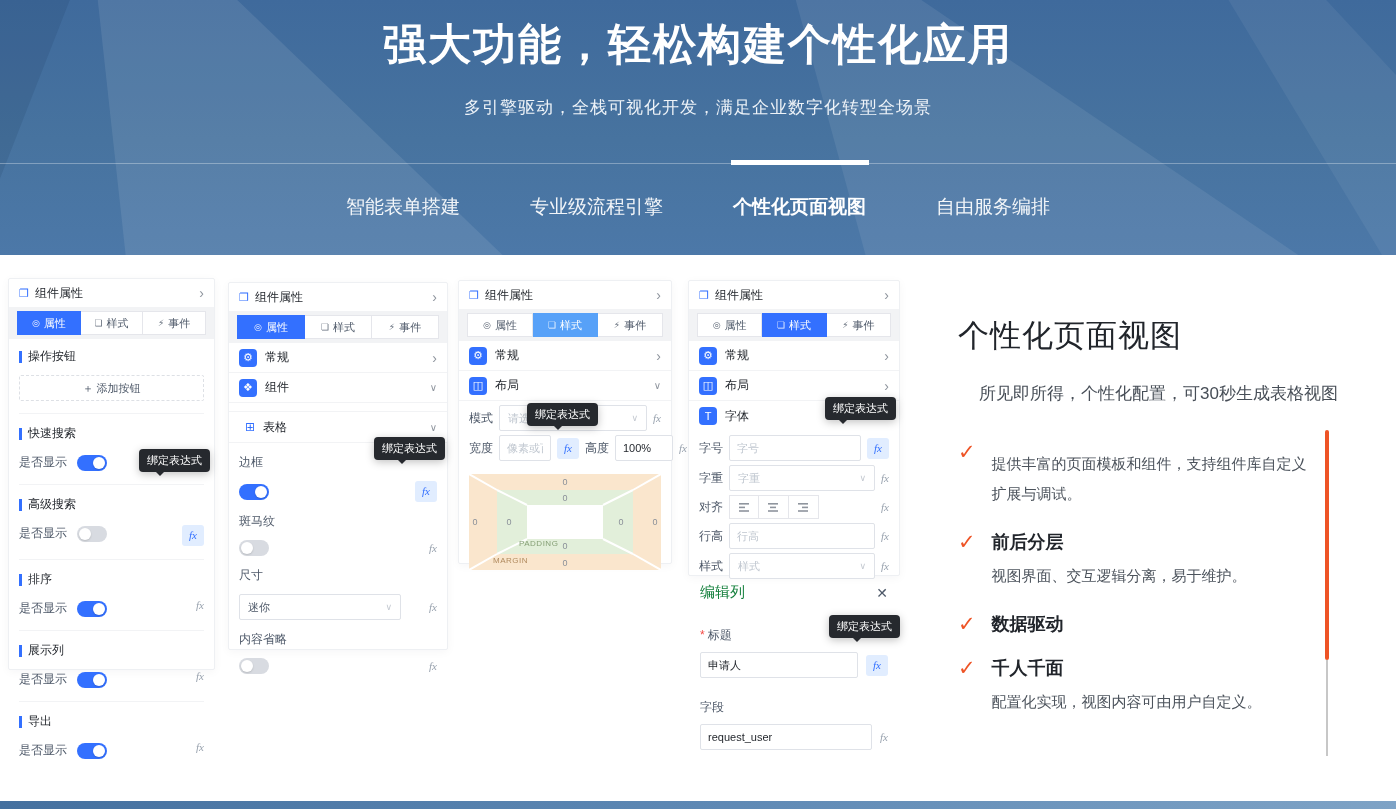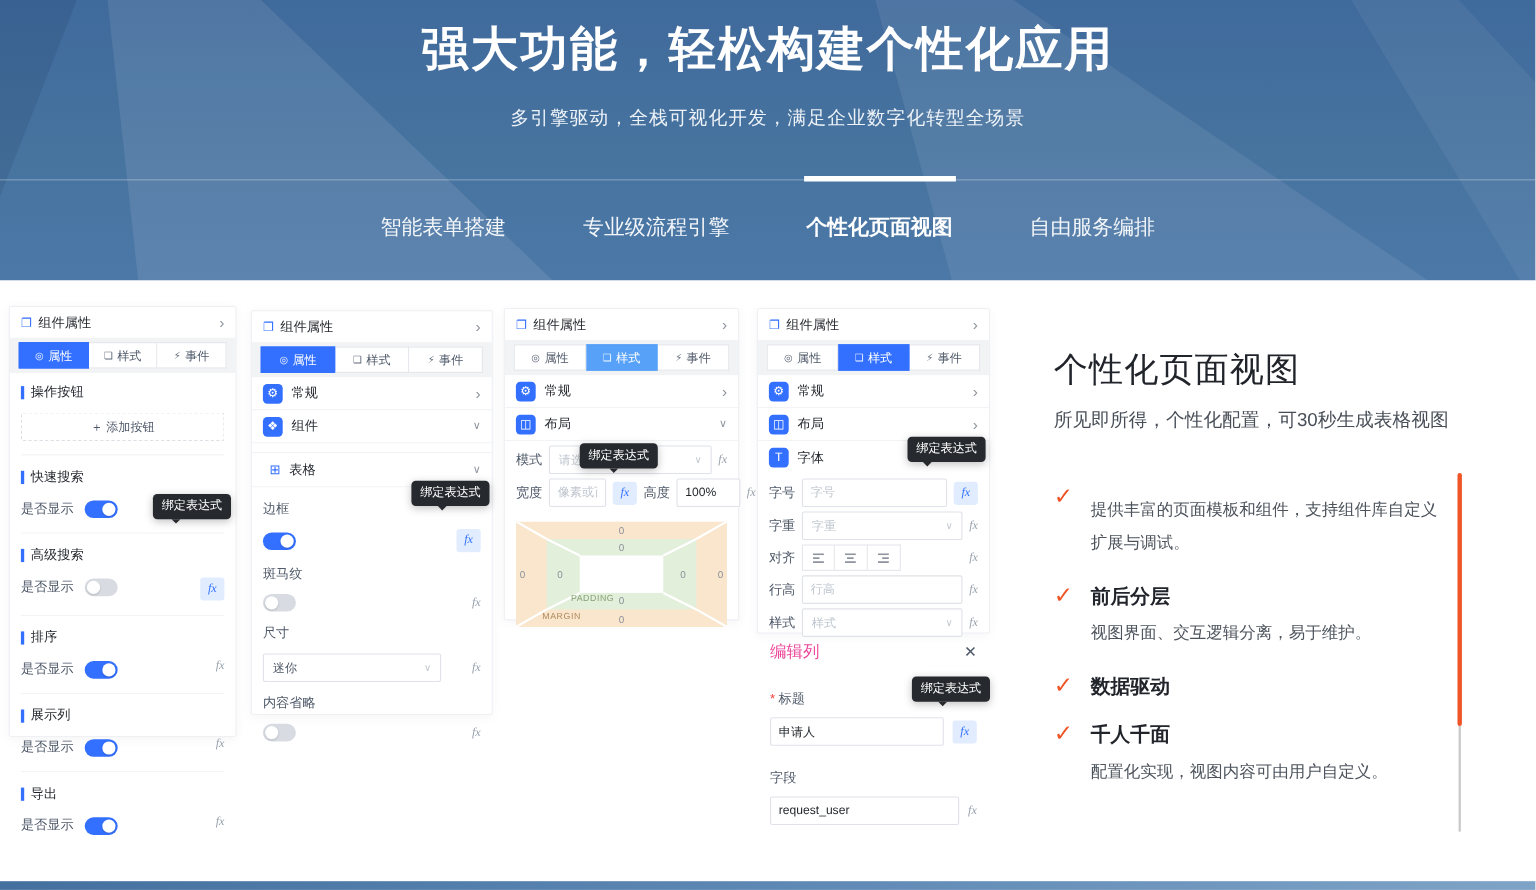--- a/index.html
+++ b/index.html
@@ -102,30 +102,30 @@
   .bm-label.m { color:#b08a5e; left:10px; bottom:5px; }
   .bm-label.p { color:#86a076; left:36px; bottom:22px; }
 
   .alg { display:flex; }
   .alg-btn { width:30px; height:24px; border:1px solid #e5e6eb; background:#fff; display:flex;
     align-items:center; justify-content:center; cursor:pointer; }
   .alg-btn + .alg-btn { border-left:none; }
 
   .editcol { position:absolute; left:688px; top:328px; width:212px; font-size:12px; }
   .ec-head { display:flex; align-items:center; justify-content:space-between; padding:0 12px; }
-  .ec-title { font-size:15px; color:#ec4899; }
+  .ec-title { font-size:15px; color:#15803d; }
   .ec-close { color:#4e5969; font-size:14px; cursor:pointer; }
   .ec-label { margin:25px 12px 0; color:#4e5969; }
   .req { color:#f54a45; margin-right:3px; }
   .ec-row { display:flex; align-items:center; gap:8px; margin:8px 12px 0; }
 
   
   .feature-head { position:absolute; left:958px; top:60px; width:380px; }
   .f-title { font-size:31px; color:#21252b; font-weight:500; letter-spacing:1px; }
-  .f-sub { margin-top:13px; font-size:17px; color:#474e57; }
+  .f-sub { margin-top:25px; font-size:17px; color:#474e57;text-align:right; }
   .f-list { position:absolute; left:958px; top:186px; width:356px; height:318px; overflow:hidden; }
   .f-item { display:flex; gap:16px; margin-bottom:22px; }
   .f-check { color:#ee5426; font-size:21px; font-weight:bold; line-height:22px; flex:none; }
   .fi-title { font-size:18px; font-weight:bold; color:#21252b; line-height:22px; }
   .fi-desc { margin-top:8px; font-size:15px; color:#4c535c; line-height:30px; width:326px; }
   .sb-thumb { position:absolute; left:1325px; top:175px; width:4px; height:230px;
     background:#ee5426; border-radius:2px; cursor:pointer; }
   .sb-track { position:absolute; left:1326px; top:405px; width:2px; height:96px; background:#c7c7c7; }
 
   .bottom-strip { height:8px; width:100%;

